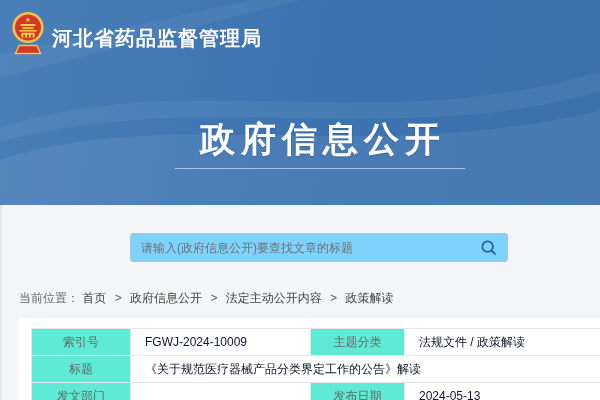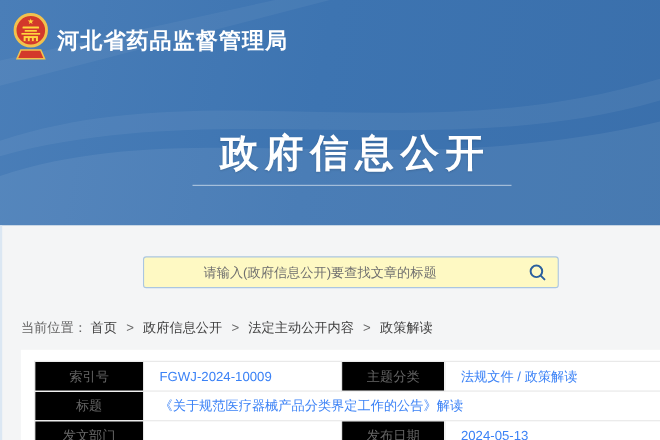--- a/index.html
+++ b/index.html
@@ -58,23 +58,23 @@
     background: #f4f5f6;
   }
   .edge-strip {
     position: absolute; top: 205px; left: 0;
     width: 2px; height: 195px; background: #dbe7f3;
   }
 
   .search-box {
     position: absolute; top: 233px; left: 130px;
     width: 378px; height: 29px;
-    background: #fef9c3;
+    background: #7dd3fc;
     border: 1px solid #aac6e2; border-radius: 3px;
-    display: flex; align-items: center; padding-left: 44px;
+    display: flex; align-items: center;
   }
   .search-input {
     flex: 1; height: 100%; border: none; outline: none;
     background: transparent;
     font-family: "Liberation Sans", "DejaVu Sans", sans-serif;
     font-size: 12px; color: #333; padding: 0 10px;
   }
   .search-input::placeholder { color: #6f6f6f; opacity: 1; }
   .search-btn {
     border: none; background: transparent; cursor: pointer;
@@ -101,25 +101,25 @@
     width: 578px;
     table-layout: fixed;
   }
   .doc-table td {
     border: 1px solid #e7e7e7;
     height: 27px;
     font-size: 12px;
     overflow: hidden; white-space: nowrap;
   }
   .doc-table td.lbl {
-    background: #000000; color: #666;
+    background: #5eead4; color: #666;
     text-align: center;
   }
   .doc-table td.val {
-    color: #3b82f6; padding-left: 14px; background: #fff;
+    color: #0f172a; padding-left: 14px; background: #fff;
   }
   .col-l1 { width: 99px; }
   .col-v1 { width: 180px; }
   .col-l2 { width: 94px; margin-left: 30px; }
   .col-v2 { width: 205px; }
 </style>
 </head>
 <body>
 
 <div class="viewport">

